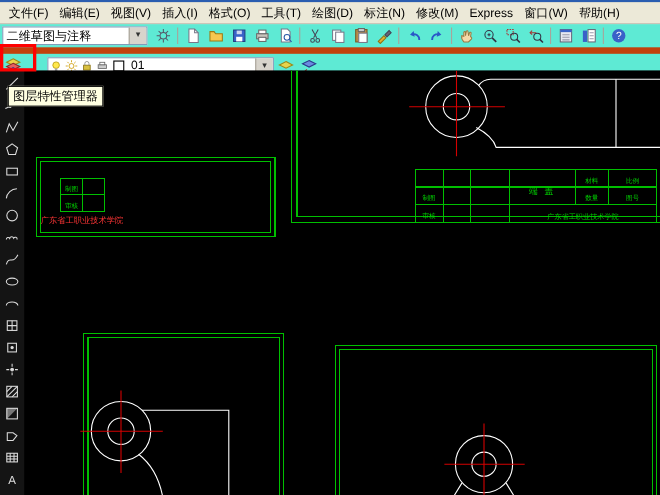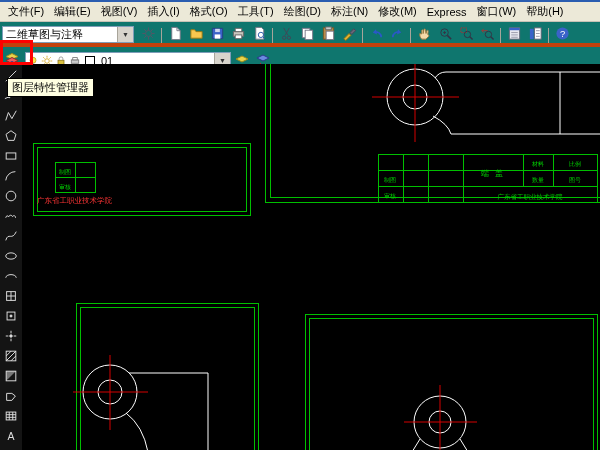--- a/index.html
+++ b/index.html
@@ -4,31 +4,31 @@
 <style>
   html,body{margin:0;padding:0}
   .window{width:600px;height:450px;position:relative;overflow:hidden;
     background:#d6d2c8;font-family:"Liberation Sans","DejaVu Sans",sans-serif;
     font-size:11px;border-top:2px solid #2a5db0;box-sizing:border-box}
   
   .menubar{display:flex;align-items:center;height:19px;background:#ece9d8;
     border-bottom:1px solid #c6c2b6;padding-left:3px;white-space:nowrap}
   .menu-item{padding:2px 5px;color:#000;cursor:default}
   
-  .toolbar{display:flex;align-items:flex-end;background:#0f766e;
-    border-bottom:4px solid #c2410c;padding:0 2px;gap:1px;position:relative}
+  .toolbar{display:flex;align-items:center;background:#5eead4;
+    border-bottom:6px solid #c2410c;padding:0 2px;gap:1px;position:relative}
   .row1{height:21px}
   .row2{height:22px}
   .tbtn{width:20px;height:19px;border:1px solid transparent;background:transparent;
     display:flex;align-items:center;justify-content:center;padding:0;cursor:pointer}
   .sep{width:1px;height:15px;background:#a8a49a;margin:0 2px}
   .combo{height:17px;background:#fff;border:1px solid #7f9db9;display:flex;
     align-items:center;box-sizing:border-box}
   .workspace{width:132px;margin-right:3px}
-  .layer-combo{width:206px;margin-left:2px}
+  .layer-combo{width:206px;margin-left:20px}
   .combo-text{flex:1;padding:0 3px;white-space:nowrap;overflow:hidden;color:#000}
   .combo-arrow{width:15px;align-self:stretch;background:#d8d4cc;border-left:1px solid #a8a49a;
     font-size:7px;display:flex;align-items:center;justify-content:center;color:#333;cursor:pointer}
   .layer-ico{display:flex;margin:0 1px}
   .swatch{width:8px;height:8px;background:#fff;border:1px solid #000;margin:0 3px}
   
   .hl-box{position:absolute;left:0;top:38px;width:33px;height:25px;box-sizing:border-box;
     border:3px solid #f00;z-index:30;pointer-events:none}
   
   .tooltip{position:absolute;left:7px;top:76px;background:#ffffe1;border:1px solid #000;

